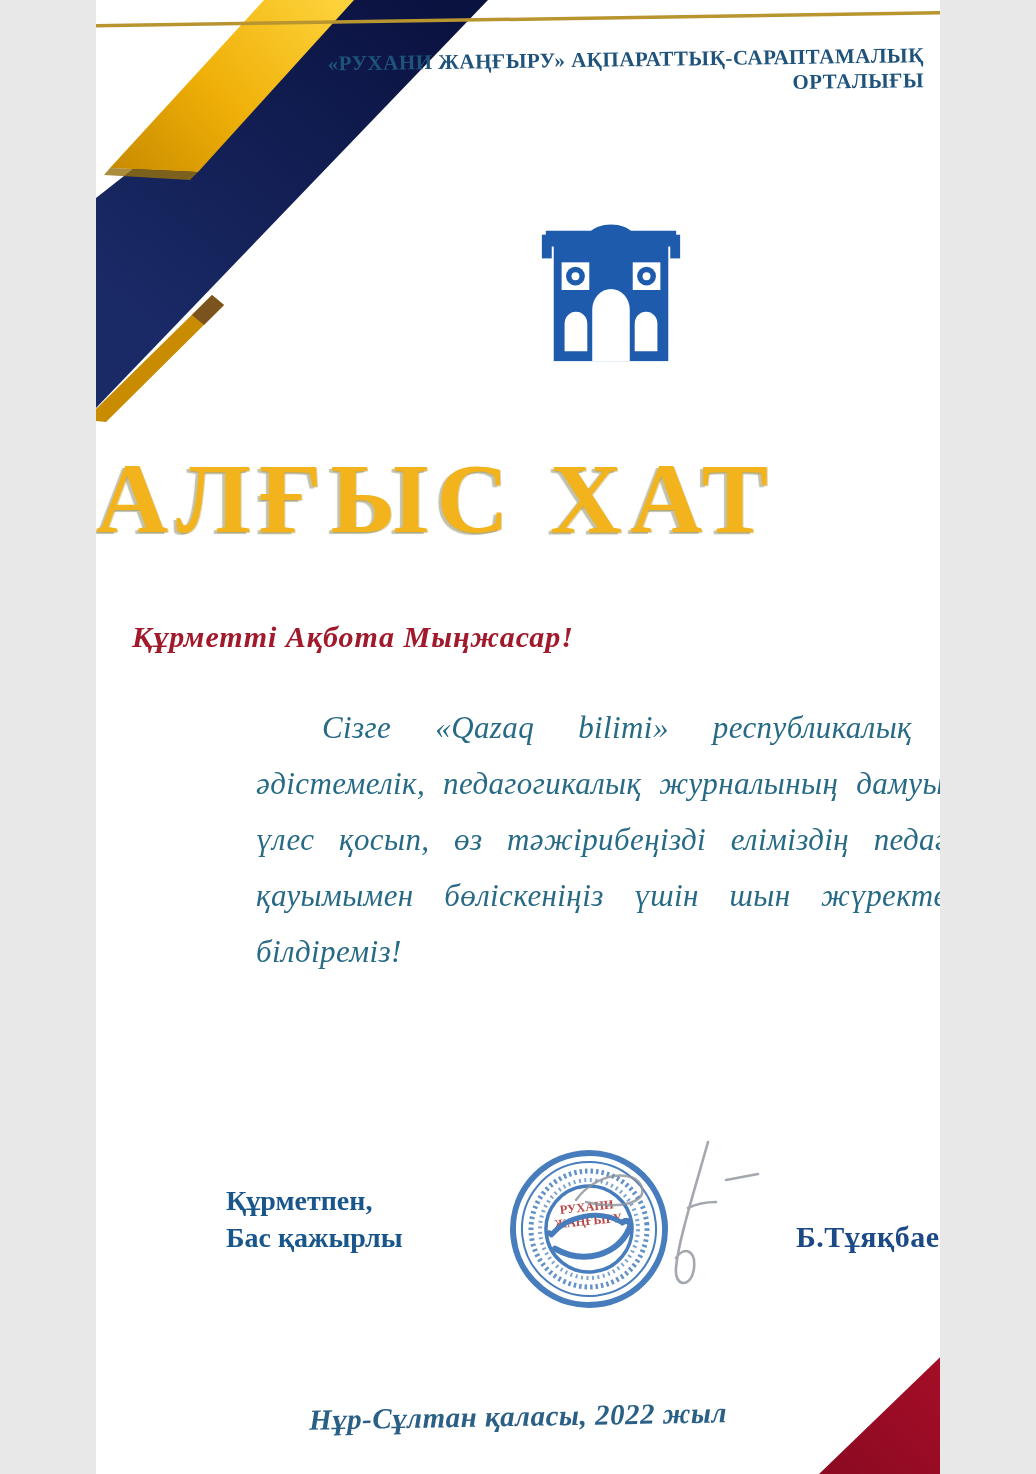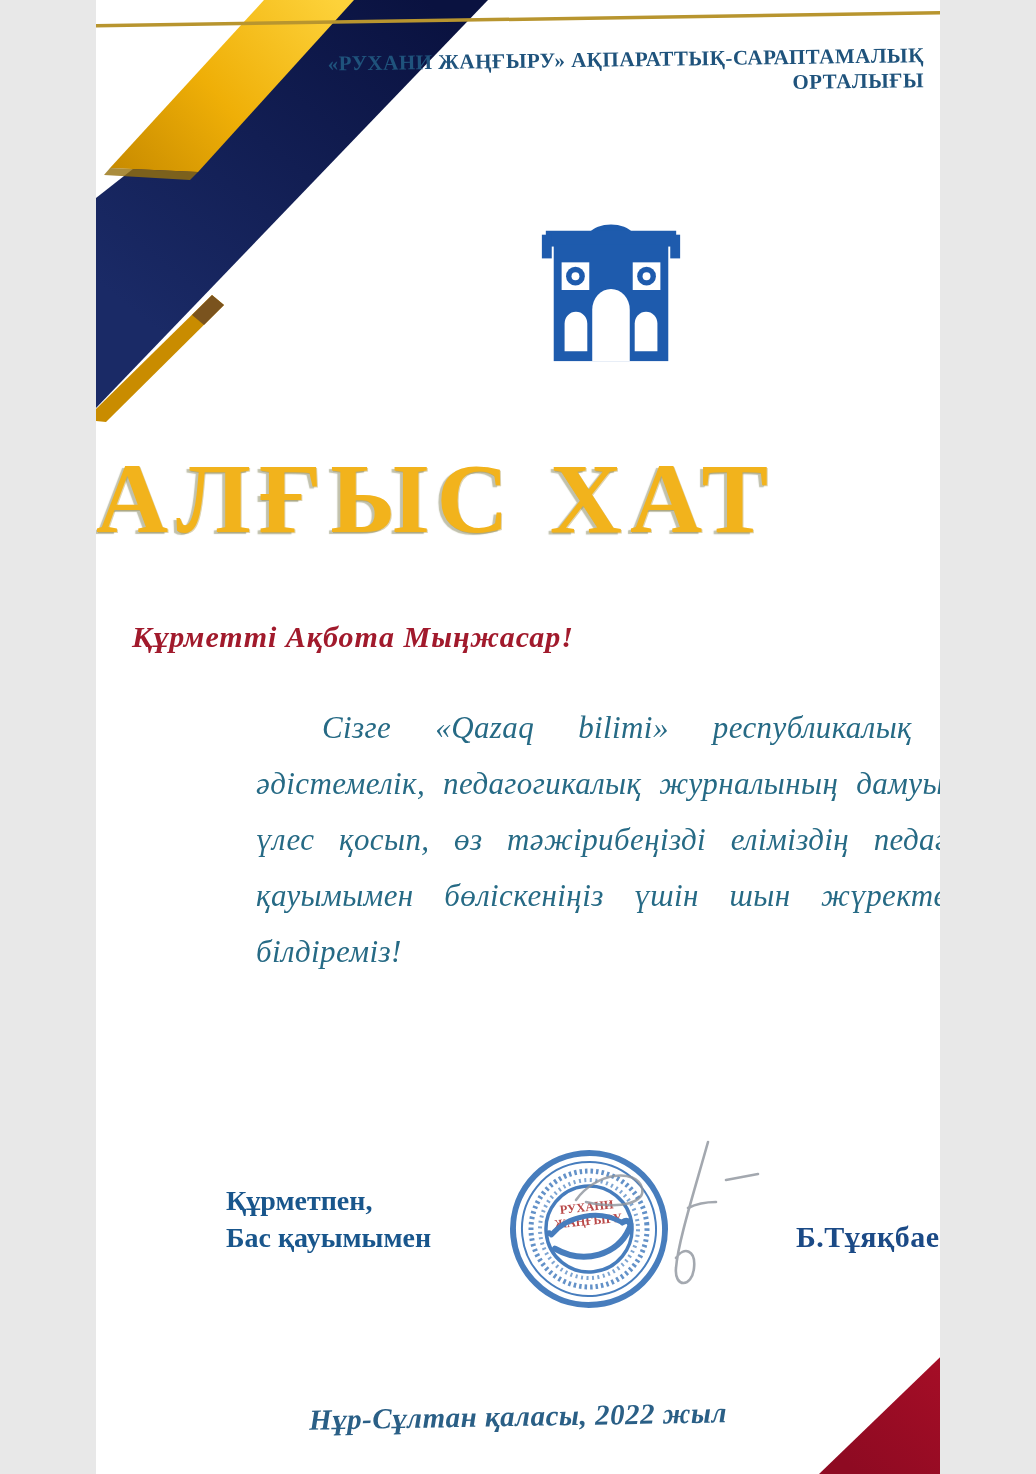--- a/index.html
+++ b/index.html
@@ -126,21 +126,21 @@
   <div class="title">АЛҒЫС ХАТ</div>
 
   <div class="salutation">Құрметті Ақбота Мыңжасар!</div>
 
   <div class="body-text">
     <p>Сізге «Qazaq bilimi» республикалық ғылыми-әдістемелік, педагогикалық журналының дамуына елеулі үлес қосып, өз тәжірибеңізді еліміздің педагогикалық қауымымен бөліскеніңіз үшін шын жүректен алғыс білдіреміз!</p>
   </div>
 
   <div class="signoff">
     <div>Құрметпен,</div>
-    <div>Бас қауымымен</div>
+    <div>Бас қажырлы</div>
   </div>
 
   <svg class="stamp-wrap" viewBox="0 0 190 190" xmlns="http://www.w3.org/2000/svg">
     <g transform="translate(95,95) rotate(-6)" opacity=".88">
       <circle r="76" fill="none" stroke="#2e6cb5" stroke-width="6"></circle>
       <circle r="67" fill="none" stroke="#2e6cb5" stroke-width="2"></circle>
       <circle r="58" fill="none" stroke="#2e6cb5" stroke-width="5" stroke-dasharray="2.5 3" opacity=".85"></circle>
       <circle r="49" fill="none" stroke="#2e6cb5" stroke-width="4" stroke-dasharray="2 3.5" opacity=".7"></circle>
       <circle r="43" fill="none" stroke="#2e6cb5" stroke-width="3.5"></circle>
       <text x="0" y="-18" text-anchor="middle" font-family="Liberation Serif, serif" font-size="12.5" font-weight="bold" fill="#b03030">РУХАНИ</text>

